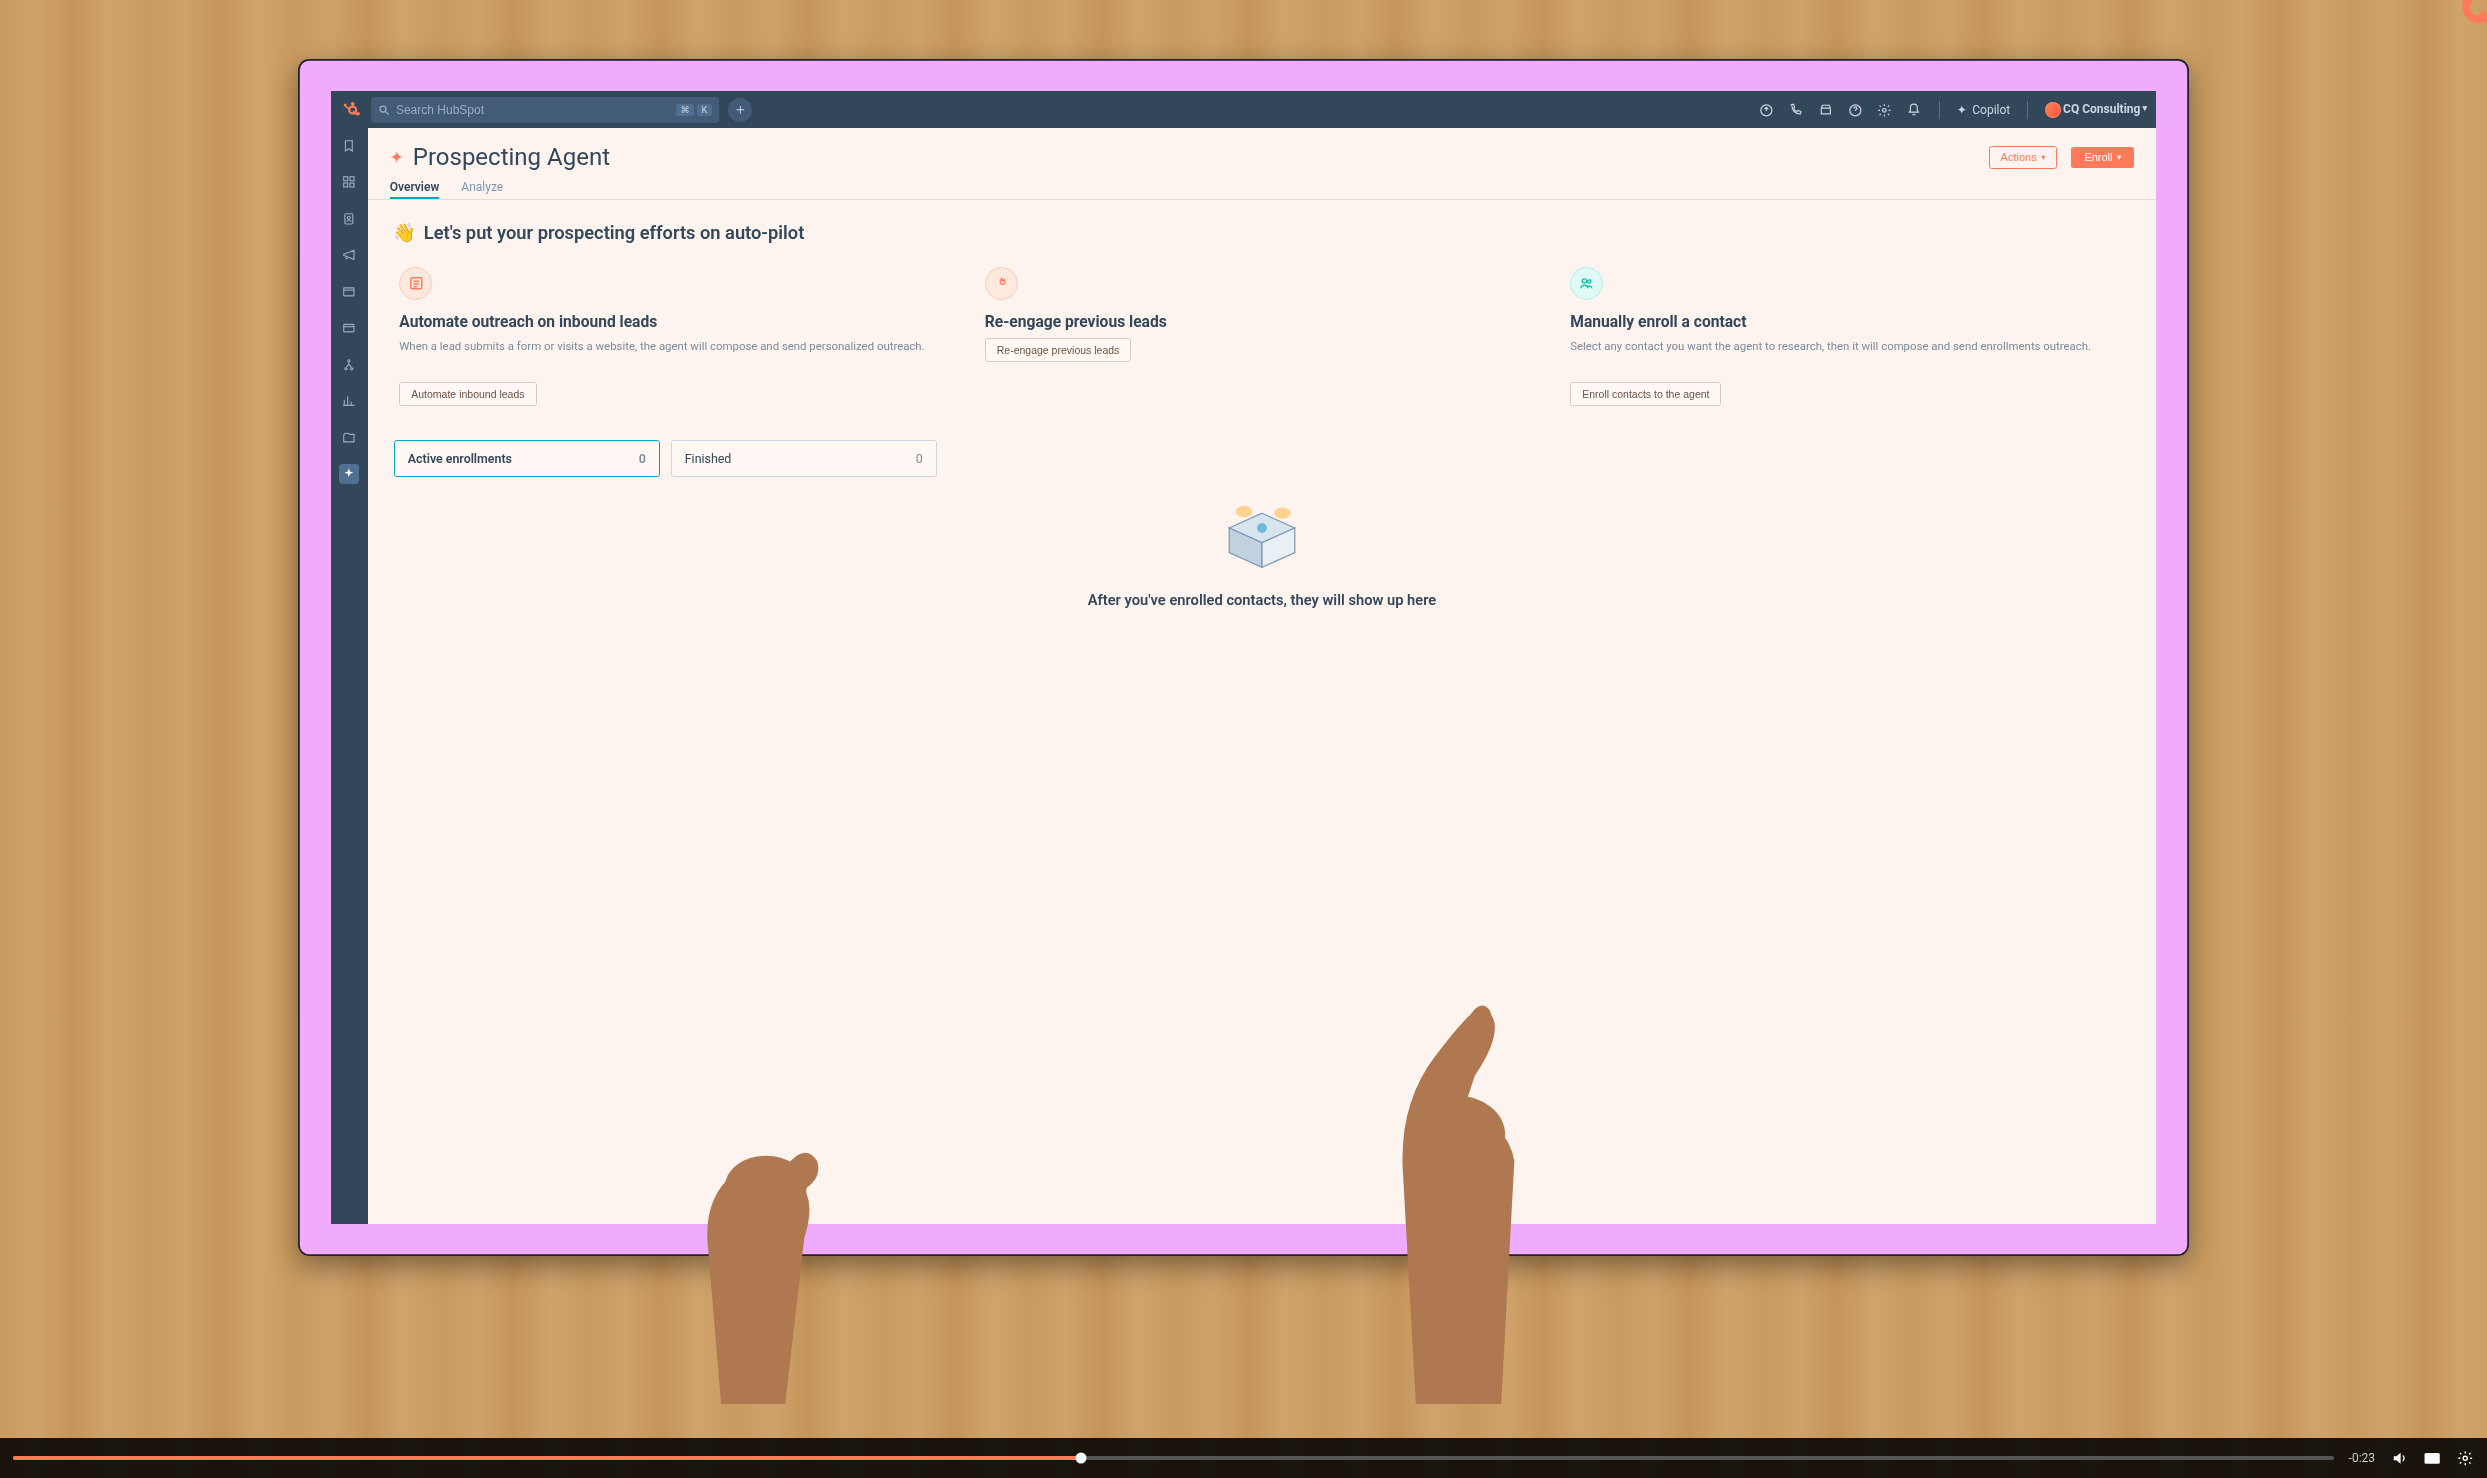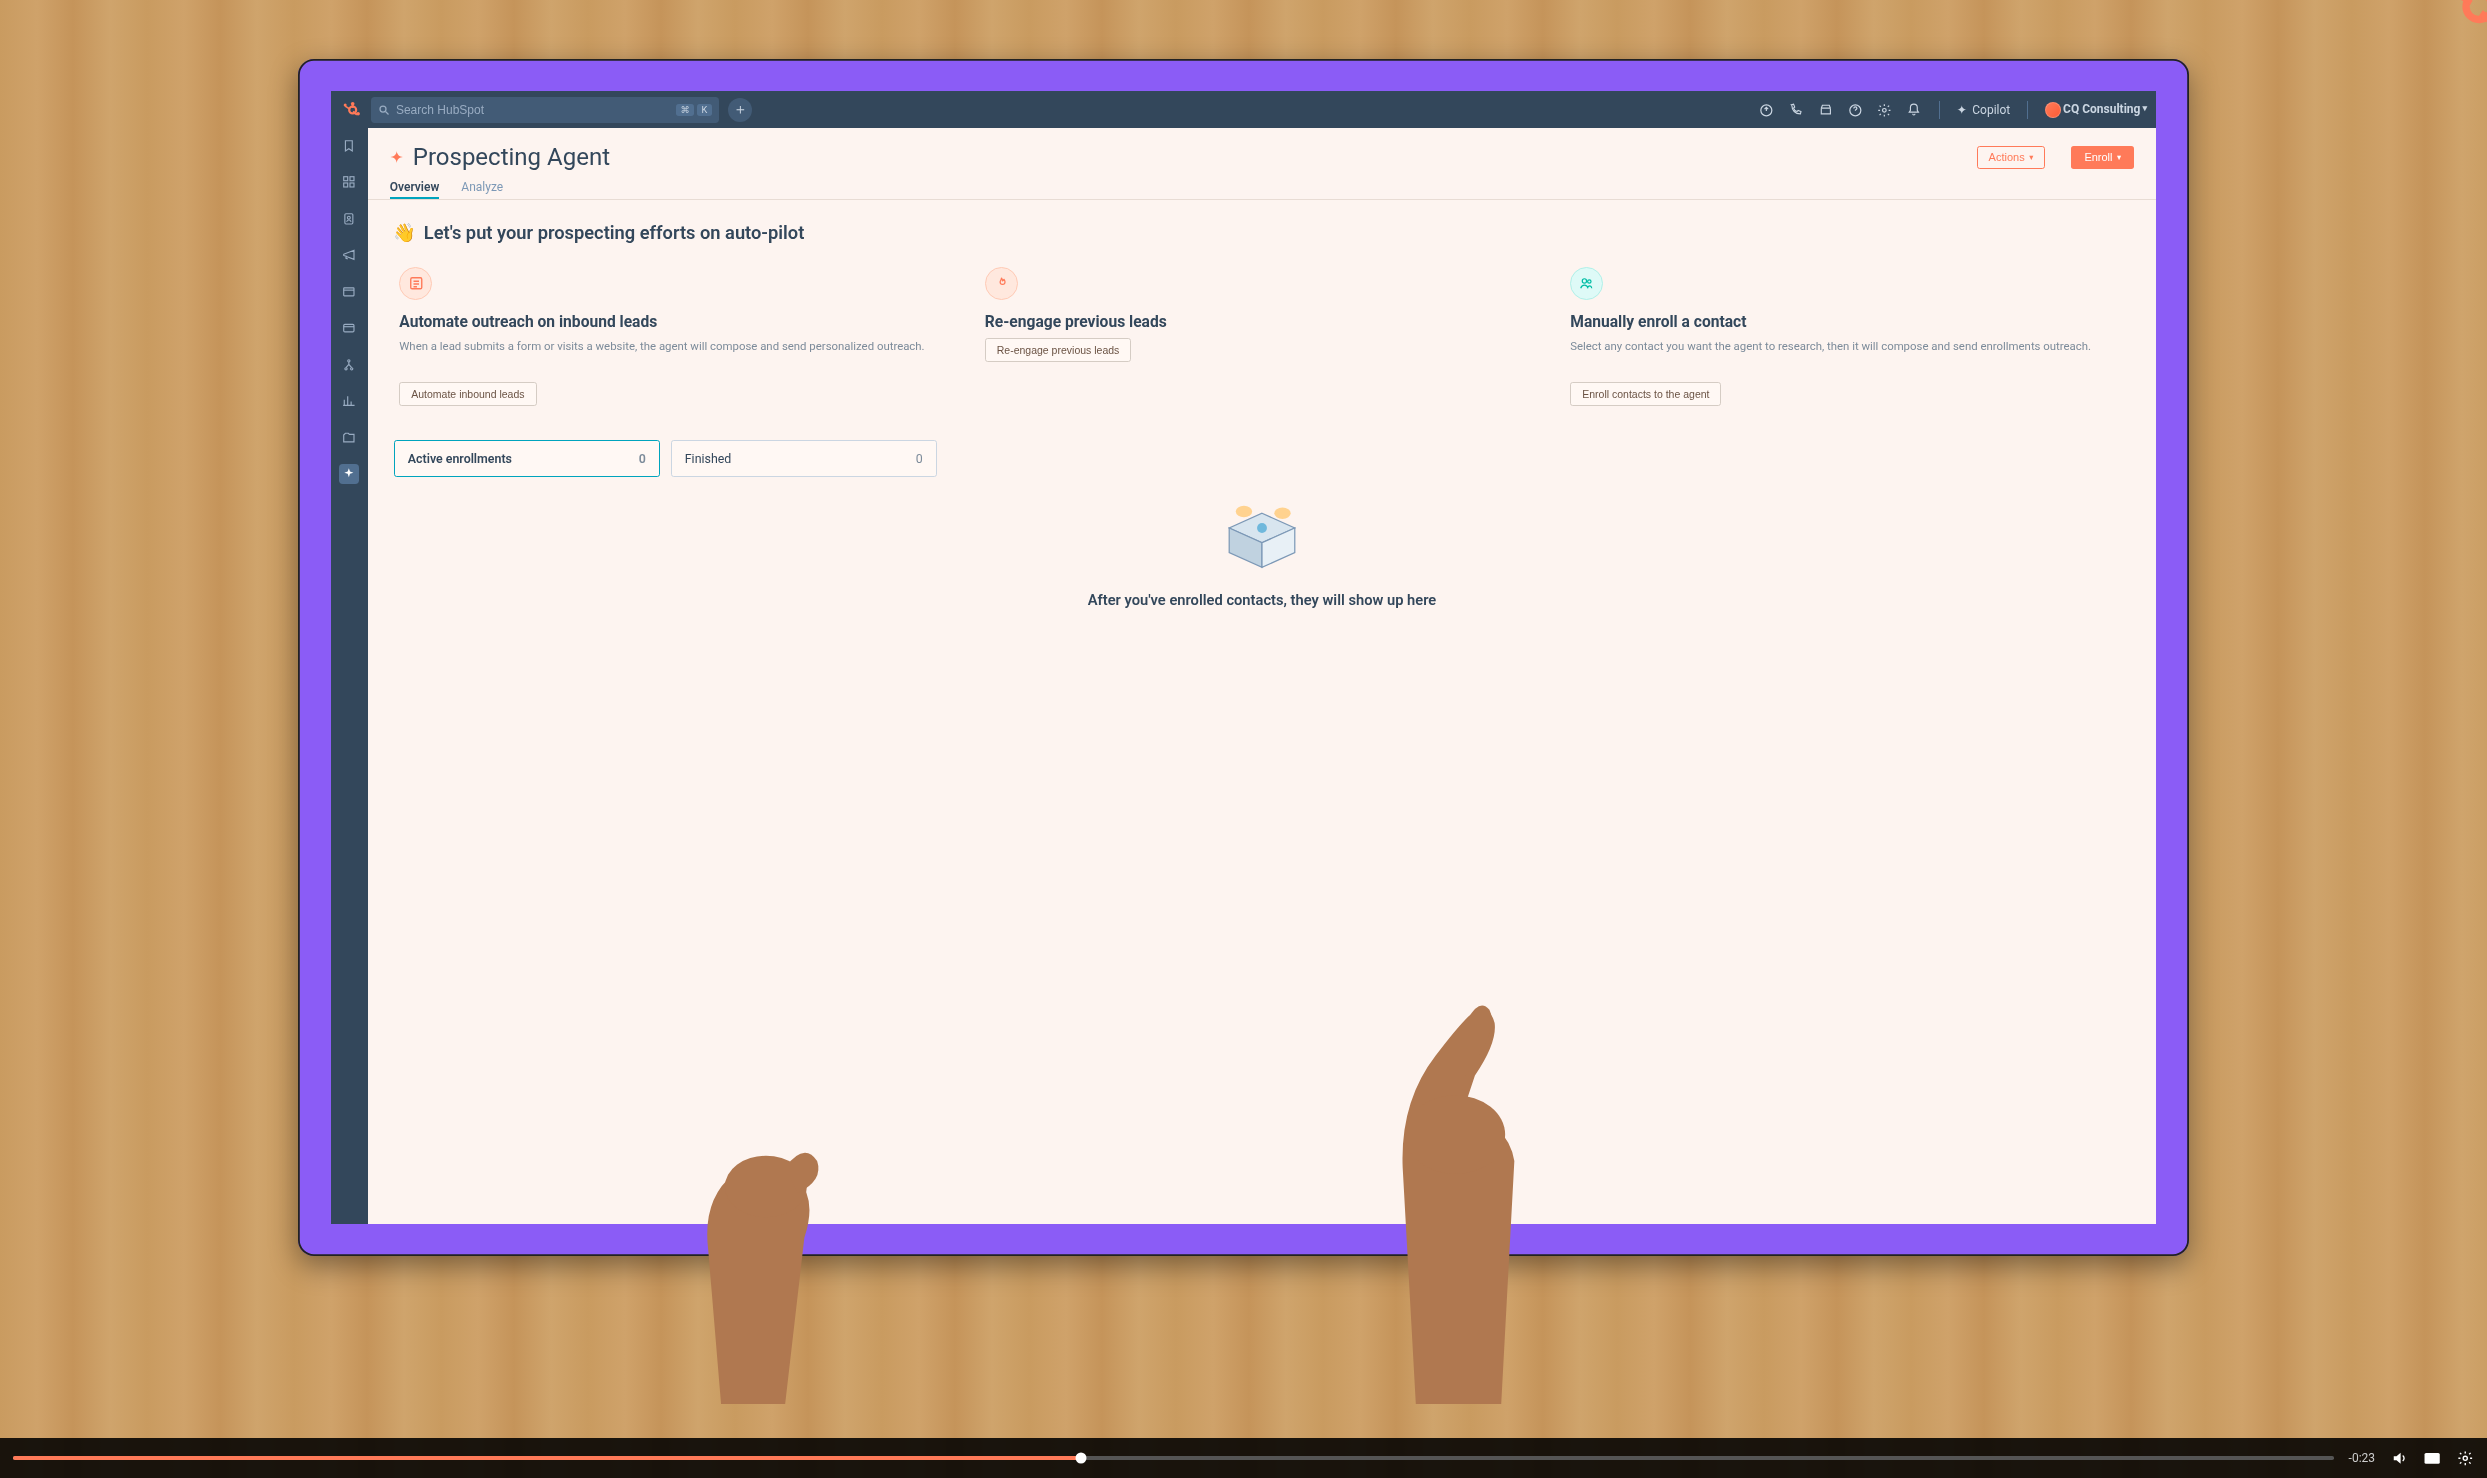--- a/index.html
+++ b/index.html
@@ -13,22 +13,22 @@
       #c99b60 0px, #cfa26a 37px, #c5945a 73px, #cfa46c 110px, #c99b60 147px);
   }
 
   
   .device {
     position: absolute;
     left: 12%;
     top: 4%;
     width: 76%;
     height: 81%;
-    background: #8b5cf6;
-    border-radius: 16px;
+    background: #f0abfc;
+    border-radius: 11px;
     box-shadow: 0 9.2px 27.5px rgba(0,0,0,0.4), inset 0 0 0 1.8px #222;
     padding: 1.3%;
   }
   .screen { width: 100%; height: 100%; background: #33475b; display: flex; flex-direction: column; overflow: hidden; }
 
   
   .topbar {
     height: 37px; background: #33475b; display: flex; align-items: center;
     padding: 0 9.2px; gap: 9.2px; flex-shrink: 0;
   }
@@ -70,21 +70,21 @@
 
   .main { flex:1; background:#fdf4f0; display:flex; flex-direction:column; overflow:hidden; }
 
   .page-header {
     padding: 14.7px 22px 0 22px;
     display:flex; align-items:center; justify-content:space-between;
   }
   .title-wrap { display:flex; align-items:center; gap:9.2px; }
   .title-icon { color:#ff7a59; font-size:16.5px; }
   .page-title { font-size:24px; font-weight:400; color:#33475b; }
-  .header-actions { display:flex; gap:26px; }
+  .header-actions { display:flex; gap:14px;align-items:center; }
   .btn-outline {
     border:0.9px solid #ff7a59; color:#ff7a59; background:transparent;
     padding:4.6px 11px; border-radius:2.7px; font-size:11px; display:flex; align-items:center; gap:4.6px;
   }
   .btn-solid {
     background:#ff7a59; color:#fff; border:none;
     padding:4.6px 13px; border-radius:2.7px; font-size:11px; display:flex; align-items:center; gap:4.6px;
   }
 
   .tabs {

